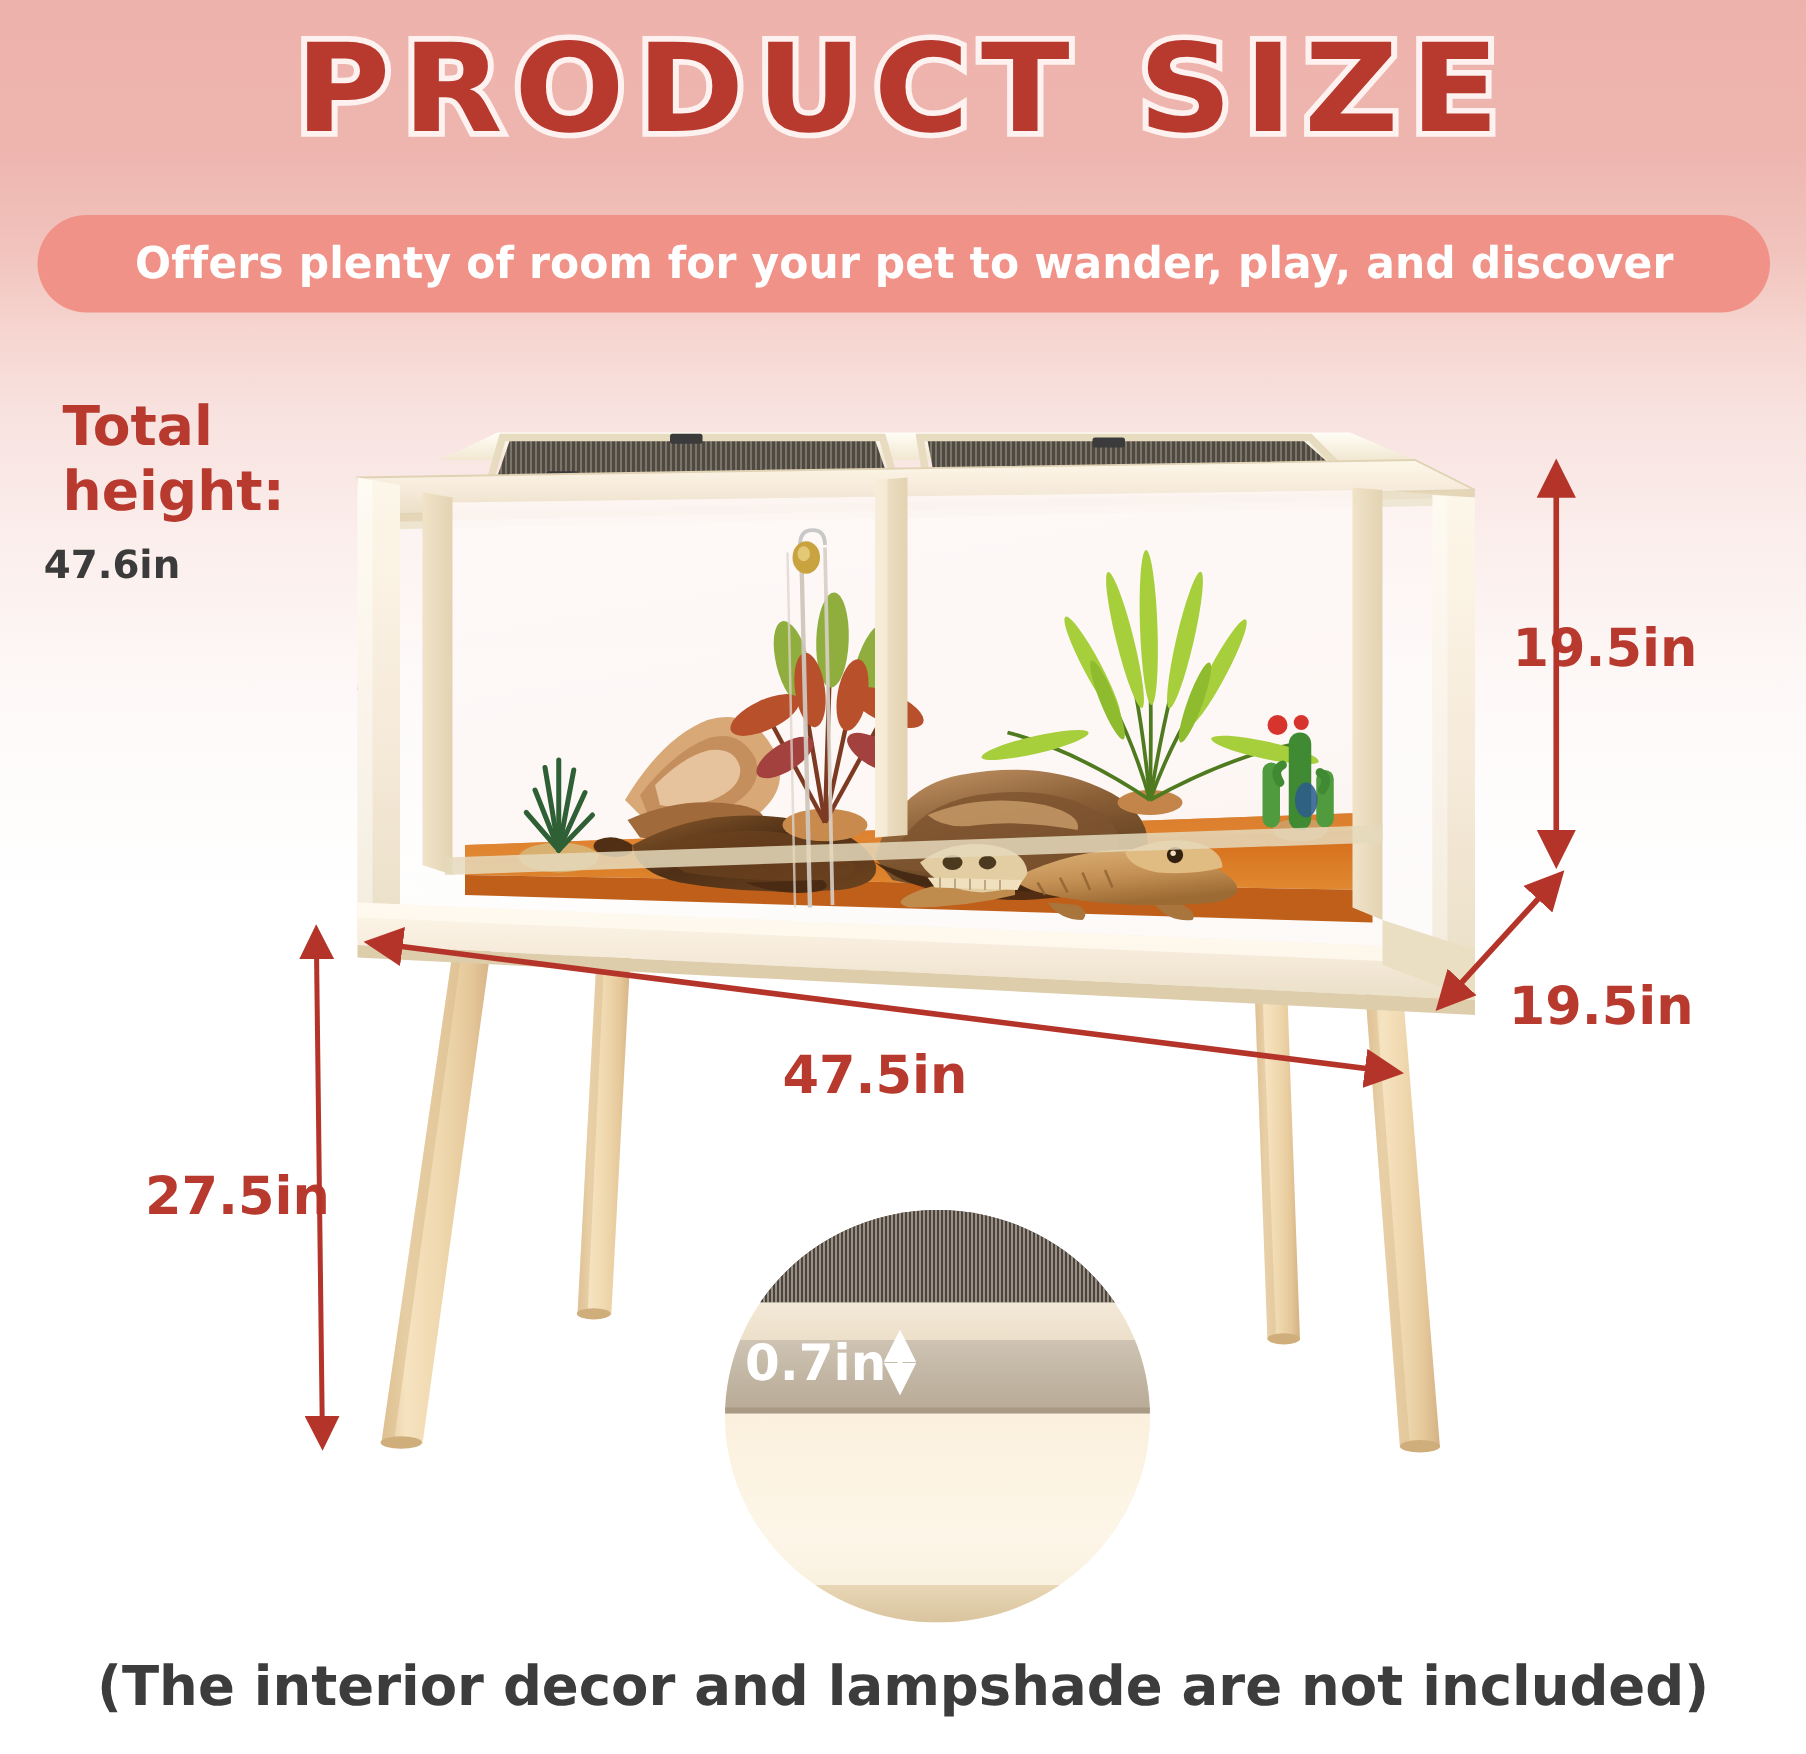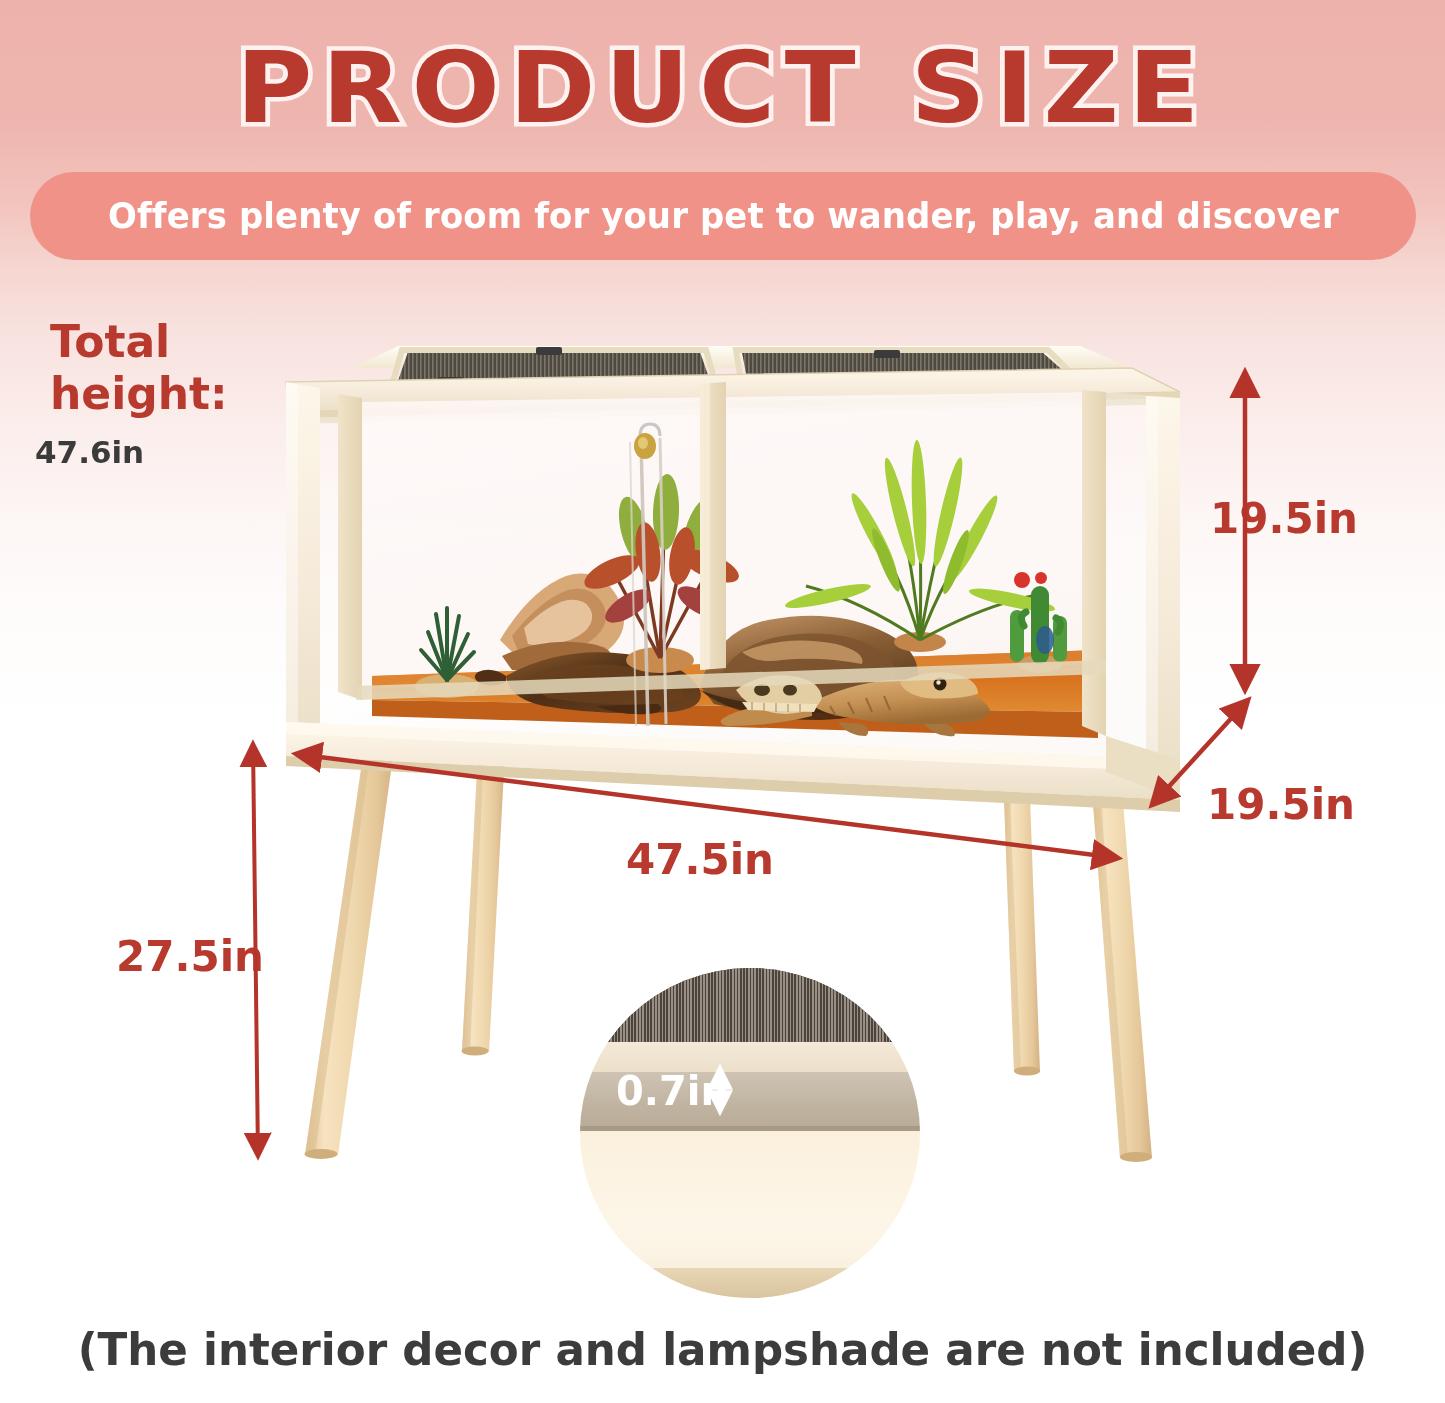--- a/index.html
+++ b/index.html
@@ -20,41 +20,41 @@
         #f8e2df 330px,
         #fbeeec 430px,
         #fdf7f6 530px,
         #fefcfb 620px,
         #ffffff 720px,
         #ffffff 1403px);
   }
 
   
   #header-band {
-    position: absolute; left: 0; top: 16px; width: 1445px; height: 158px;
+    position: absolute; left: 0; top: 0; width: 1445px; height: 158px;
   }
   #title {
     position: absolute; left: 0; top: 18px; width: 1445px;
     text-align: center;
     font-family: "DejaVu Sans", sans-serif;
     font-size: 98px;
     font-weight: 700;
     letter-spacing: 9px;
     color: #b8392d;
     -webkit-text-stroke: 9px #fdf2ef;
     paint-order: stroke fill;
     line-height: 1.12;
     transform: scaleX(1.06);
     transform-origin: center top;
   }
 
   #subtitle-pill {
     position: absolute;
     left: 30px; top: 172px;
-    width: 1386px; height: 88px;
+    width: 1386px; height: 78px;
     background: #f09288;
     border-radius: 46px;
     display: flex; align-items: center; justify-content: center;
   }
   #subtitle-text {
     color: #ffffff;
     font-size: 35px;
     font-weight: 700;
     letter-spacing: 0.1px;
     white-space: nowrap;
@@ -138,21 +138,20 @@
   }
   #dc-thickness-label {
     position: absolute;
     left: 596px; top: 1068px;
     font-family: "DejaVu Sans", sans-serif;
     font-weight: 700;
     font-size: 40px;
     color: #ffffff;
     white-space: nowrap;
     z-index: 6;
-    margin-left: 20px;
   }
   #dc-thickness-arrow {
     position: absolute; left: 705px; top: 1062px; width: 30px; height: 56px; z-index: 6;
   }
   #dc-board-label {
     position: absolute;
     left: 621px; top: 1178px;
     font-family: "DejaVu Sans", sans-serif;
     font-weight: 700;
     font-size: 42px;

